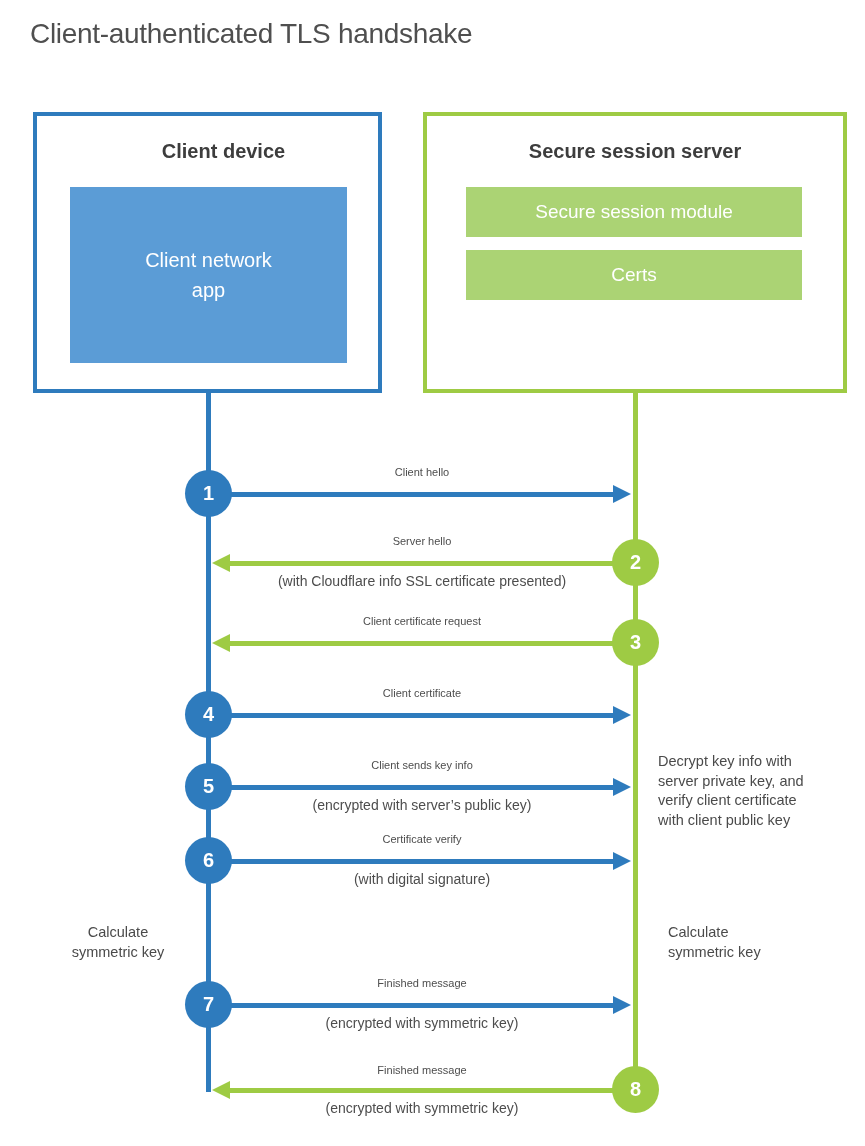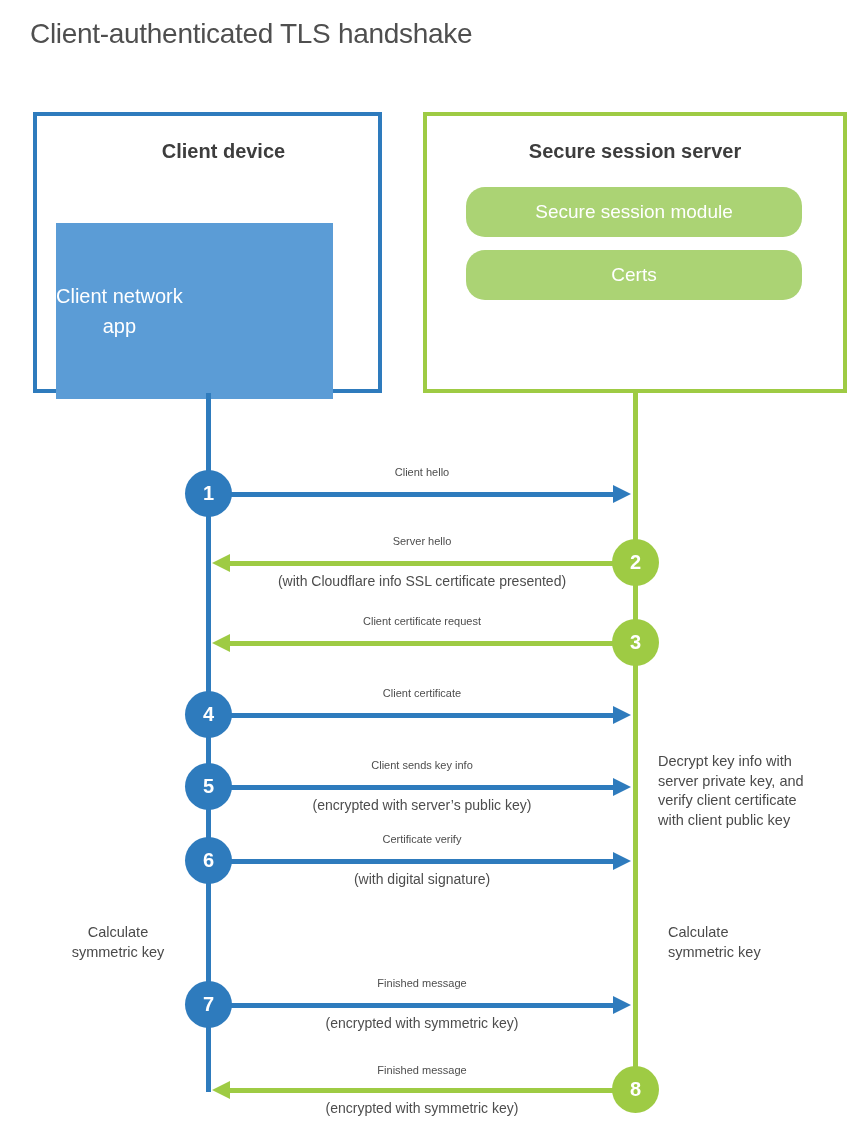--- a/index.html
+++ b/index.html
@@ -13,29 +13,29 @@
     font-size:28px;font-weight:300;letter-spacing:-0.3px;color:#4f4f4f;
   }
   .box{position:absolute;top:112px;height:281px;box-sizing:border-box;background:#ffffff;}
   .client-box{left:33px;width:349px;border:4px solid var(--blue);padding-left:32px;}
   .server-box{left:423px;width:424px;border:4px solid var(--green);}
   .box-title{
     margin-top:24px;text-align:center;
     font-size:20px;font-weight:700;color:#3d3d3d;
   }
   .app-box{
-    position:absolute;left:19px;top:71px;width:277px;height:176px;
+    position:absolute;left:33px;top:71px;width:277px;height:176px;
     background:var(--blue_fill);color:#ffffff;font-size:20px;
-    display:flex;align-items:center;text-align:center;
-    white-space:pre-line;line-height:1.5;margin-top:36px;
+    display:flex;align-items:center;justify-content:center;text-align:center;
+    white-space:pre-line;line-height:1.5;
   }
   .server-bar{
     position:absolute;left:39px;width:336px;height:50px;
     background:var(--green_fill);color:#ffffff;font-size:19px;
-    display:flex;align-items:center;justify-content:center;text-align:center;border-radius:19px;
+    display:flex;align-items:center;justify-content:center;text-align:center;
   }
   .lifeline{position:absolute;width:5px;top:393px;}
   .blue-line{left:206px;height:699px;background:var(--blue);}
   .green-line{left:633px;height:697px;background:var(--green);}
   .circle{
     position:absolute;width:47px;height:47px;border-radius:50%;
     color:#ffffff;font-size:20px;font-weight:700;
     display:flex;align-items:center;justify-content:center;
   }
   .blue-bg{background:var(--blue);}

